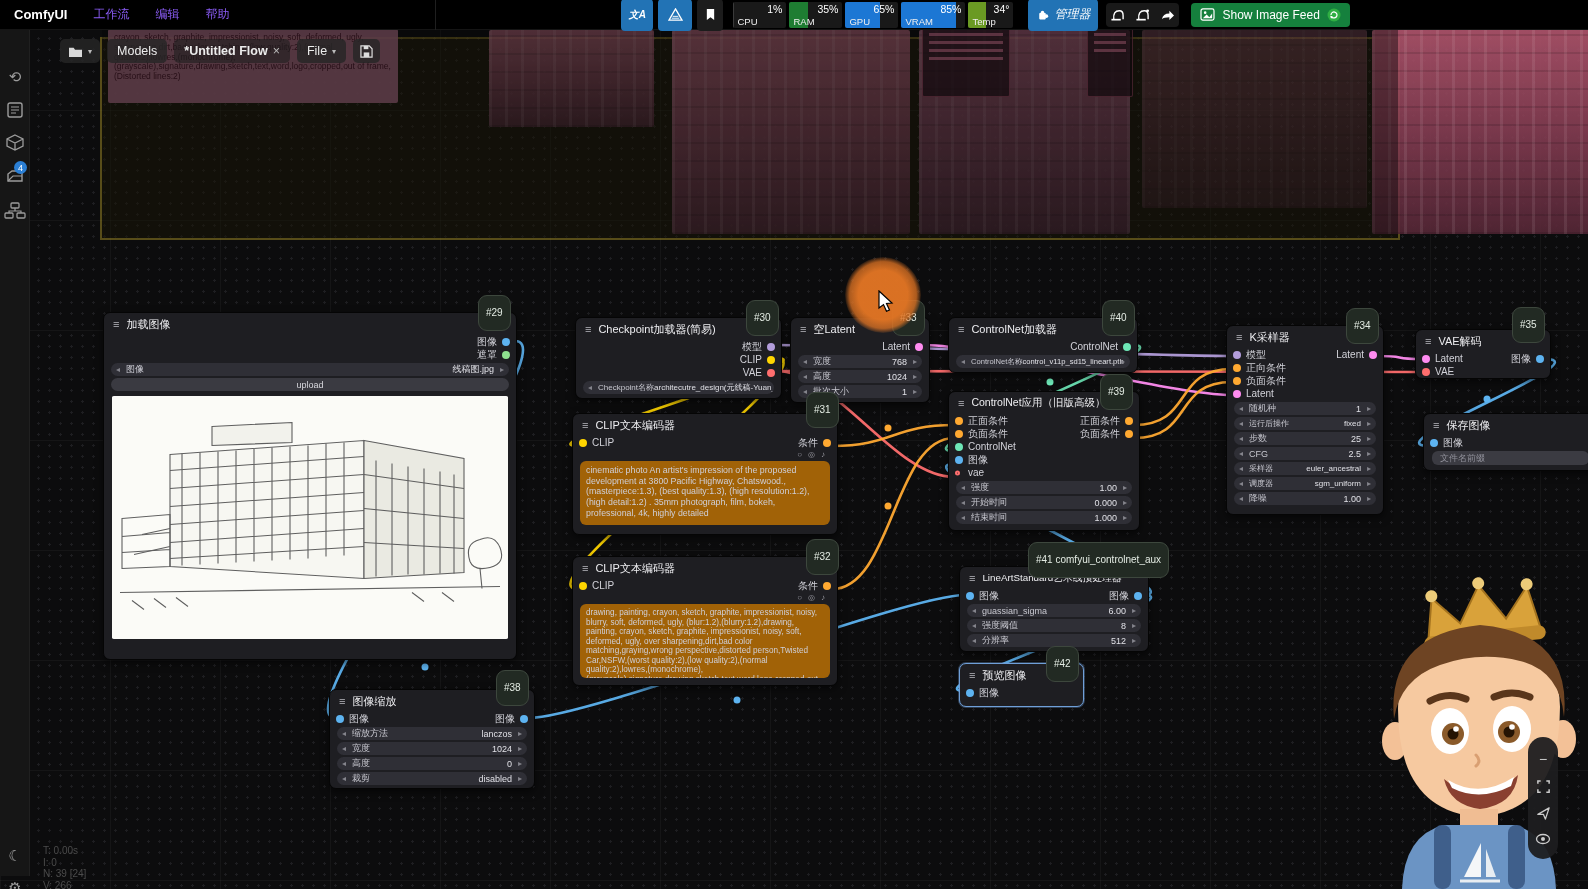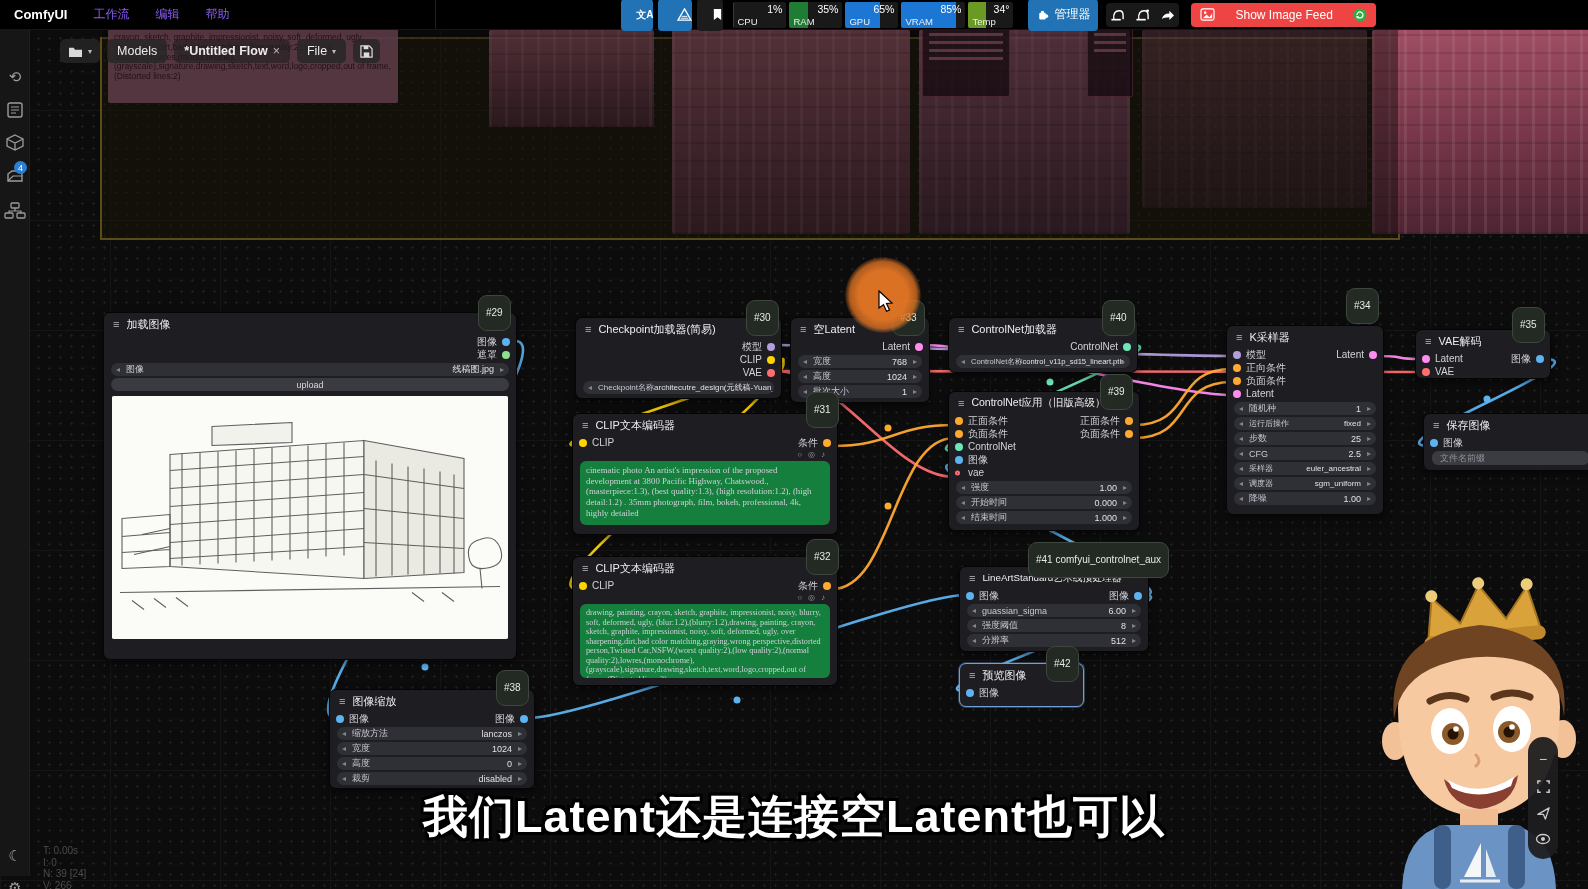--- a/index.html
+++ b/index.html
@@ -45,34 +45,34 @@
   .lab-out { margin-left:auto; margin-right:19px; }
   .c-image{background:#5db3f0}.c-mask{background:#8ee08e}.c-model{background:#b39ddb}
   .c-clip{background:#ffd500}.c-vae{background:#ff6e6e}.c-latent{background:#ff8cf0}
   .c-cond{background:#ffa931}.c-cnet{background:#6ee7b7}
   .widget { position:relative; height:13px; margin:2px 7px; background:#2f2f36; border-radius:7px;
     display:flex; align-items:center; justify-content:space-between; padding:0 15px; font-size:9px; color:#c8c8d0; white-space:nowrap; overflow:hidden; }
   .widget::before { content:"\25C2"; position:absolute; left:5px; color:#84848c; font-size:8px; }
   .widget::after  { content:"\25B8"; position:absolute; right:5px; color:#84848c; font-size:8px; }
   .widget .wv { color:#e0e0e6; }
   .btnw { height:13px; margin:2px 7px; background:#3a3a41; border-radius:7px; display:flex; align-items:center; justify-content:center; font-size:9px; color:#d8d8de; }
-  .tbox { margin:2px 7px; background:#15803d; border-radius:6px; padding:4px 6px; font-size:8.6px; line-height:1.22; color:#cfcfd8; overflow:hidden; text-align:left;font-family:Liberation Serif, serif; }
+  .tbox { margin:2px 7px; background:#a16207; border-radius:6px; padding:4px 6px; font-size:8.6px; line-height:1.22; color:#cfcfd8; overflow:hidden; text-align:left; }
   .wicons { height:10px; display:flex; justify-content:flex-end; align-items:center; gap:6px; padding:0 12px; font-size:8px; color:#9a9aa2; }
   .tinput { height:14px; margin:2px 8px; background:#3b3b42; border-radius:6px; display:flex; align-items:center; padding:0 8px; font-size:9px; color:#8f8f99; }
   .imgprev { margin:5px 8px; background:#fbfbf8; border-radius:2px; overflow:hidden; }
   .badge { position:absolute; z-index:4; background:#222a23; border:1px solid #3d473d; color:#e3ebe3;
     font-size:10px; line-height:1; padding:12px 7px; border-radius:9px; white-space:nowrap; }
   .sel { border:1.5px solid #6f9fd8; box-shadow:0 0 0 1px rgba(111,159,216,.35); }
 
   
   #topbar { position:absolute; left:0; top:0; width:1588px; height:30px; background:#000; z-index:40;
     display:flex; align-items:center; border-bottom:1px solid #151515; }
   #topbar .logo { font-size:13px; font-weight:bold; color:#fff; margin:0 26px 0 14px; }
   .menu-item { font-size:12px; color:#8b5cf6; margin-right:26px; }
-  .tb-btn { height:32px; border-radius:4px; display:flex; align-items:center; justify-content:flex-end; gap:5px; color:#fff; }
+  .tb-btn { height:32px; border-radius:4px; display:flex; align-items:center; justify-content:center; gap:5px; color:#fff;font-style:italic; }
   .blue { background:#2273b5; }
   .dark { background:#1c1c1c; }
   .stat { position:relative; width:53px; height:26px; background:#191919; overflow:hidden; margin-right:3px; border-radius:2px; }
   .stat .fill { position:absolute; left:0; top:0; bottom:0; }
   .stat .v { position:absolute; top:1px; right:4px; font-size:10.5px; color:#fff; }
   .stat .l { position:absolute; bottom:1px; left:4px; font-size:9.5px; color:#efefef; }
   #sidebar { position:absolute; left:0; top:30px; width:30px; height:846px; background:#161616; z-index:40; border-right:1px solid #202020; }
   .sb-ic { position:absolute; left:0; width:30px; text-align:center; color:#9c9c9c; font-size:15px; }
   #statusbar { position:absolute; left:0; bottom:0; width:1588px; height:13px; background:#040404; z-index:45;
     display:flex; align-items:center; padding-left:7px; font-size:9.5px; color:#dcdcdc; border-top:1px solid #1a1a1a; }
@@ -147,21 +147,21 @@
 
   <div class="badge" style="left:478px;top:295px">#29</div>
   <div class="badge" style="left:746px;top:300px">#30</div>
   <div class="badge" style="left:892px;top:300px">#33</div>
   <div class="badge" style="left:806px;top:392px">#31</div>
   <div class="badge" style="left:806px;top:539px">#32</div>
   <div class="badge" style="left:1102px;top:300px">#40</div>
   <div class="badge" style="left:1100px;top:374px">#39</div>
   <div class="badge" style="left:1028px;top:542px">#41 comfyui_controlnet_aux</div>
   <div class="badge" style="left:1046px;top:646px">#42</div>
-  <div class="badge" style="left:1346px;top:288px">#34</div>
+  <div class="badge" style="left:1346px;top:308px">#34</div>
   <div class="badge" style="left:1512px;top:307px">#35</div>
   <div class="badge" style="left:496px;top:670px">#38</div>
 
   <div class="node" style="left:103px;top:312px;width:414px;height:348px">
     <div class="ntitle">
         <span class="ham">≡</span>
         <span>加载图像</span>
       </div>
     <div class="iorow">
         <span class="lab-out">图像</span>
@@ -487,21 +487,20 @@
   </div>
 
   <div id="perf">
     <div>T: 0.00s</div>
       <div>I: 0</div>
       <div>N: 39 [24]</div>
       <div>V: 266</div>
       <div>FPS:41.49</div>
   </div>
 
-  <div id="subtitle">我们Latent还是连接空Latent也可以</div>
 
   <svg id="mascot" viewBox="0 0 220 330">
     <g transform="rotate(-6 115 60)">
       <polygon points="58,78 66,34 92,62 114,26 138,62 162,32 172,78" fill="#d9a23a" stroke="#a4731f" stroke-width="2"></polygon>
       <circle cx="66" cy="32" r="6" fill="#eccb79"></circle>
         <circle cx="114" cy="24" r="6" fill="#eccb79"></circle>
         <circle cx="162" cy="30" r="6" fill="#eccb79"></circle>
       <rect x="54" y="72" width="122" height="14" rx="7" fill="#c08a2b"></rect>
     </g>
     <ellipse cx="27" cy="182" rx="13" ry="19" fill="#f3c197"></ellipse>
@@ -643,21 +642,21 @@
         </svg>
       <svg width="15" height="14" viewBox="0 0 16 15">
           <path d="M4 12 q-1 -9 6 -9 q4 0 4 5 v4" stroke="#fff" stroke-width="1.5" fill="none"></path>
           <path d="M1.5 12.5 h10" stroke="#fff" stroke-width="1.8"></path>
           <circle cx="13.5" cy="3" r="1.5" fill="#fff"></circle>
         </svg>
       <svg width="15" height="13" viewBox="0 0 16 14">
           <path d="M2 12 q1 -6 8 -6 V3 l5 5 -5 5 V10 q-6 0 -8 2 Z" fill="#fff"></path>
         </svg>
     </div>
-    <div style="display:flex;align-items:center;background:#ef4444;border-radius:4px;height:24px;margin-left:12px;padding:0 9px;gap:20px">
+    <div style="display:flex;align-items:center;background:#15803d;border-radius:4px;height:24px;margin-left:12px;padding:0 9px;gap:7px">
       <svg width="15" height="13" viewBox="0 0 16 14">
           <rect x="1" y="1" width="14" height="12" rx="2" fill="none" stroke="#fff" stroke-width="1.3"></rect>
           <circle cx="5.5" cy="5" r="1.4" fill="#fff"></circle>
           <path d="M3 11 l4 -4 3 3 3 -4 v5 Z" fill="#fff"></path>
         </svg>
       <span style="font-size:12px;color:#fff">Show Image Feed</span>
       <svg width="14" height="14" viewBox="0 0 14 14">
           <circle cx="7" cy="7" r="6.5" fill="#2fae43"></circle>
           <path d="M4 7 a3 3 0 1 1 1 2.2 M4.4 10.2 L4 8.6 5.6 8.9" stroke="#fff" stroke-width="1.2" fill="none"></path>
         </svg>

